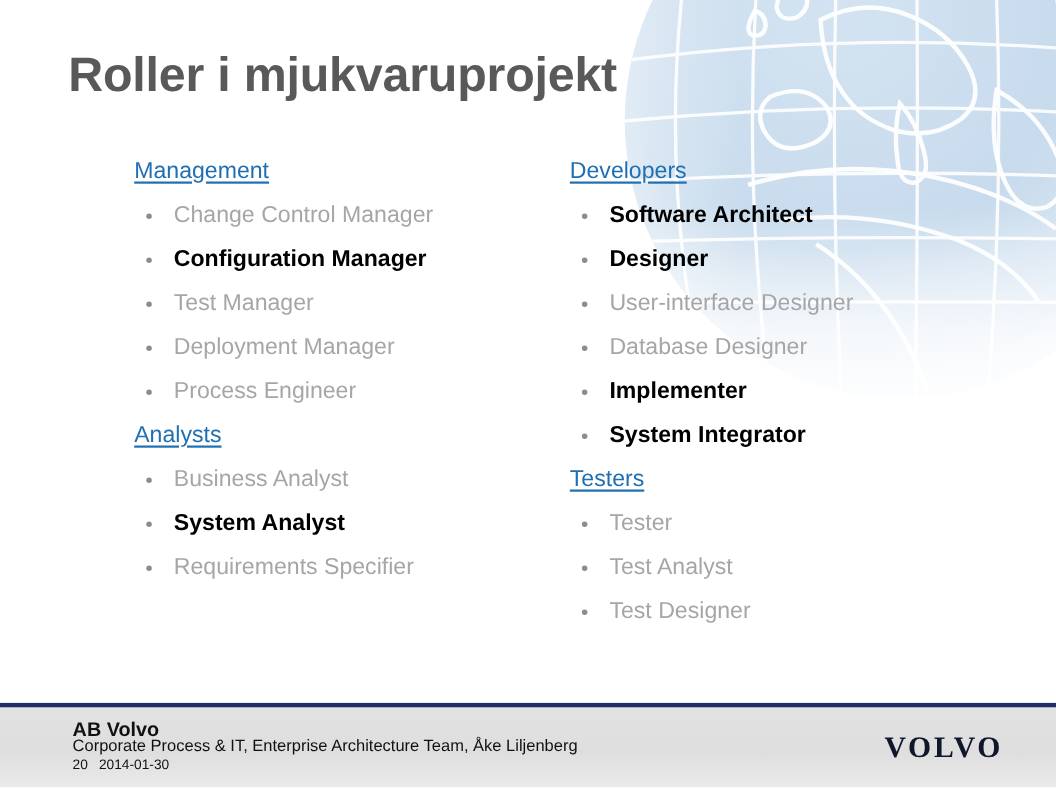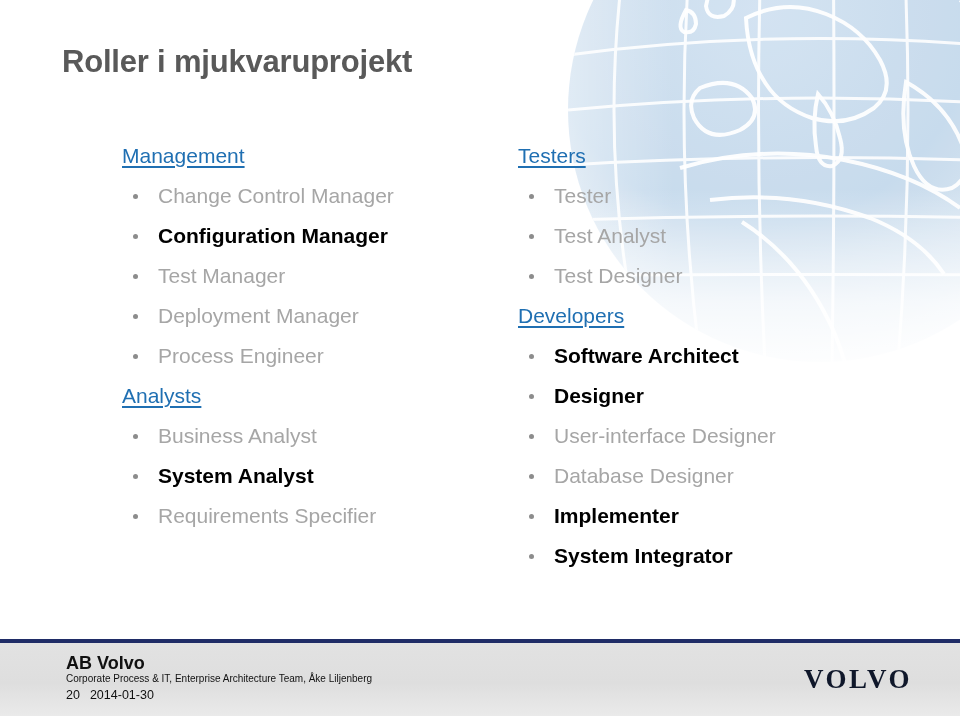--- a/index.html
+++ b/index.html
@@ -44,21 +44,21 @@
     background:
       linear-gradient(to bottom, rgba(255,255,255,0) 45%, rgba(255,255,255,0.75) 72%, #fff 92%),
       linear-gradient(to left, rgba(255,255,255,0) 55%, rgba(255,255,255,0.55) 80%, #fff 98%);
   }
 
   
   #title {
     position: absolute;
     left: 62px;
     top: 44px;
-    font-size: 31px;
+    font-size: 44px;
     font-weight: bold;
     color: #595959;
     letter-spacing: -0.2px;
     white-space: nowrap;
   }
 
   
   .column {
     position: absolute;
     top: 136px;
@@ -133,21 +133,21 @@
     left: 66px;
     top: 655px;
     color: #111111;
   }
   #footer-org {
     font-size: 18px;
     font-weight: bold;
     line-height: 16px;
   }
   #footer-team {
-    font-size: 10px;
+    font-size: 15px;
     line-height: 16px;
     white-space: nowrap;
   }
   #footer-meta {
     font-size: 12.5px;
     line-height: 16px;
   }
   #footer-meta .page-no { margin-right: 10px; }
 
   #volvo-logo {
@@ -277,63 +277,63 @@
           <span>Requirements Specifier</span>
         </li>
       </ul>
     </div>
 
   </div>
 
   <div class="column" id="col-right">
 
     <div class="group">
+      <div class="group-heading">Developers</div>
+      <ul class="bullet-list">
+        <li class="bullet-item is-highlight">
+          <span class="bullet-dot"></span>
+          <span>Software Architect</span>
+        </li>
+        <li class="bullet-item is-highlight">
+          <span class="bullet-dot"></span>
+          <span>Designer</span>
+        </li>
+        <li class="bullet-item is-muted">
+          <span class="bullet-dot"></span>
+          <span>User-interface Designer</span>
+        </li>
+        <li class="bullet-item is-muted">
+          <span class="bullet-dot"></span>
+          <span>Database Designer</span>
+        </li>
+        <li class="bullet-item is-highlight">
+          <span class="bullet-dot"></span>
+          <span>Implementer</span>
+        </li>
+        <li class="bullet-item is-highlight">
+          <span class="bullet-dot"></span>
+          <span>System Integrator</span>
+        </li>
+      </ul>
+    </div>
+
+    <div class="group">
       <div class="group-heading">Testers</div>
       <ul class="bullet-list">
         <li class="bullet-item is-muted">
           <span class="bullet-dot"></span>
           <span>Tester</span>
         </li>
         <li class="bullet-item is-muted">
           <span class="bullet-dot"></span>
           <span>Test Analyst</span>
         </li>
         <li class="bullet-item is-muted">
           <span class="bullet-dot"></span>
           <span>Test Designer</span>
-        </li>
-      </ul>
-    </div>
-
-    <div class="group">
-      <div class="group-heading">Developers</div>
-      <ul class="bullet-list">
-        <li class="bullet-item is-highlight">
-          <span class="bullet-dot"></span>
-          <span>Software Architect</span>
-        </li>
-        <li class="bullet-item is-highlight">
-          <span class="bullet-dot"></span>
-          <span>Designer</span>
-        </li>
-        <li class="bullet-item is-muted">
-          <span class="bullet-dot"></span>
-          <span>User-interface Designer</span>
-        </li>
-        <li class="bullet-item is-muted">
-          <span class="bullet-dot"></span>
-          <span>Database Designer</span>
-        </li>
-        <li class="bullet-item is-highlight">
-          <span class="bullet-dot"></span>
-          <span>Implementer</span>
-        </li>
-        <li class="bullet-item is-highlight">
-          <span class="bullet-dot"></span>
-          <span>System Integrator</span>
         </li>
       </ul>
     </div>
 
   </div>
 
   <div id="footer-band"></div>
   <div id="footer-rule"></div>
 
   <div id="footer-text">

